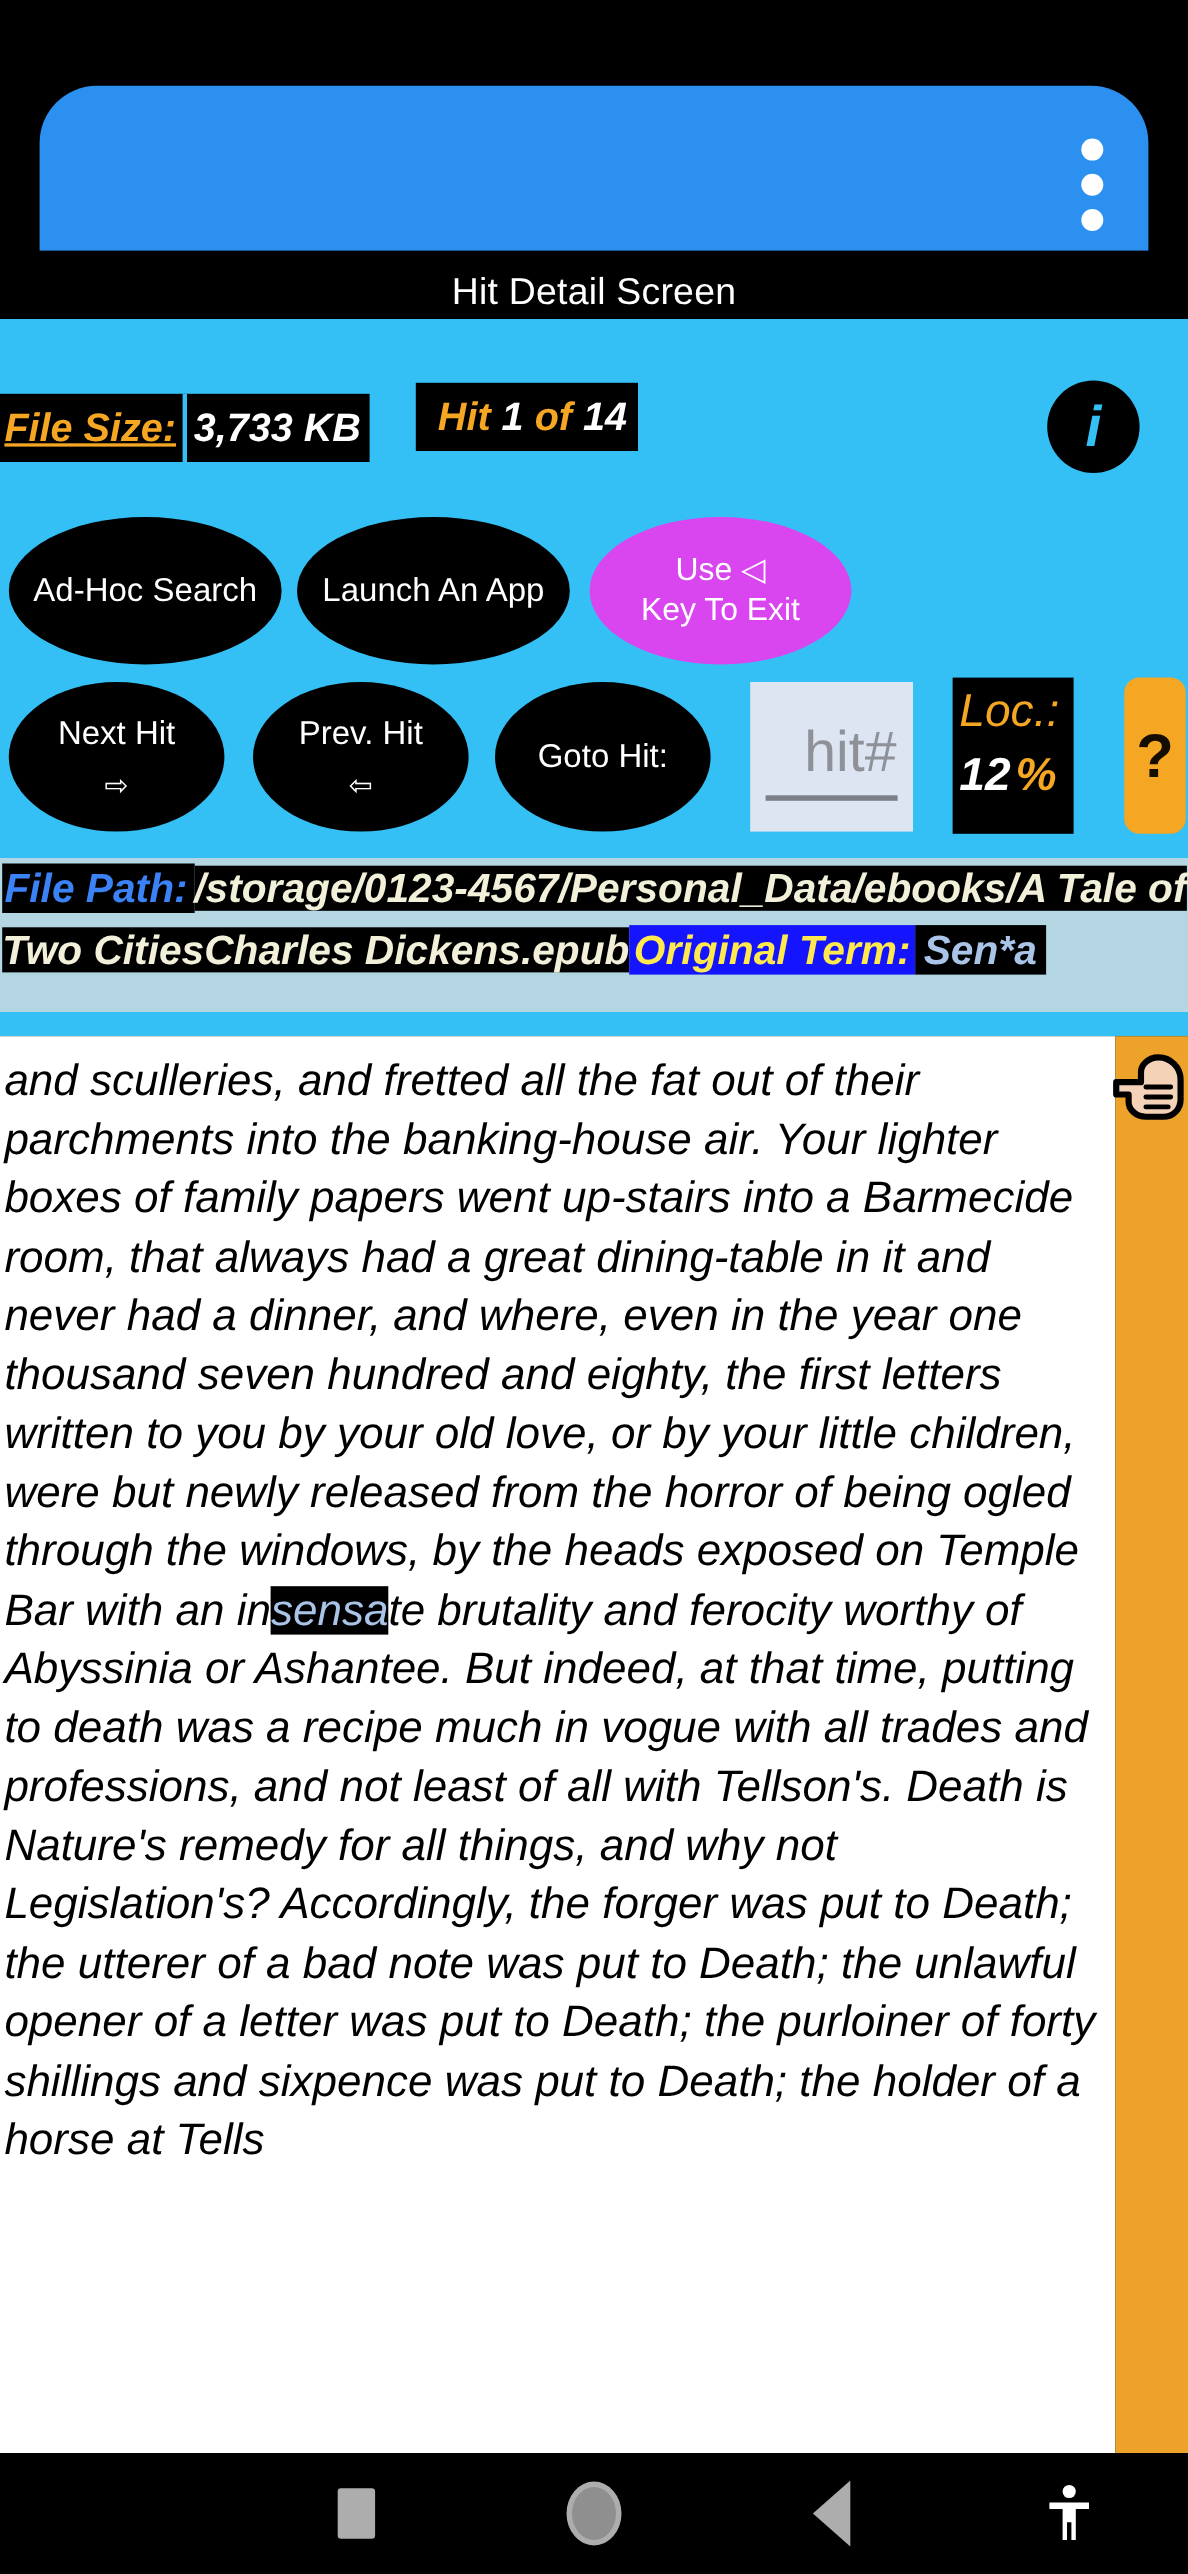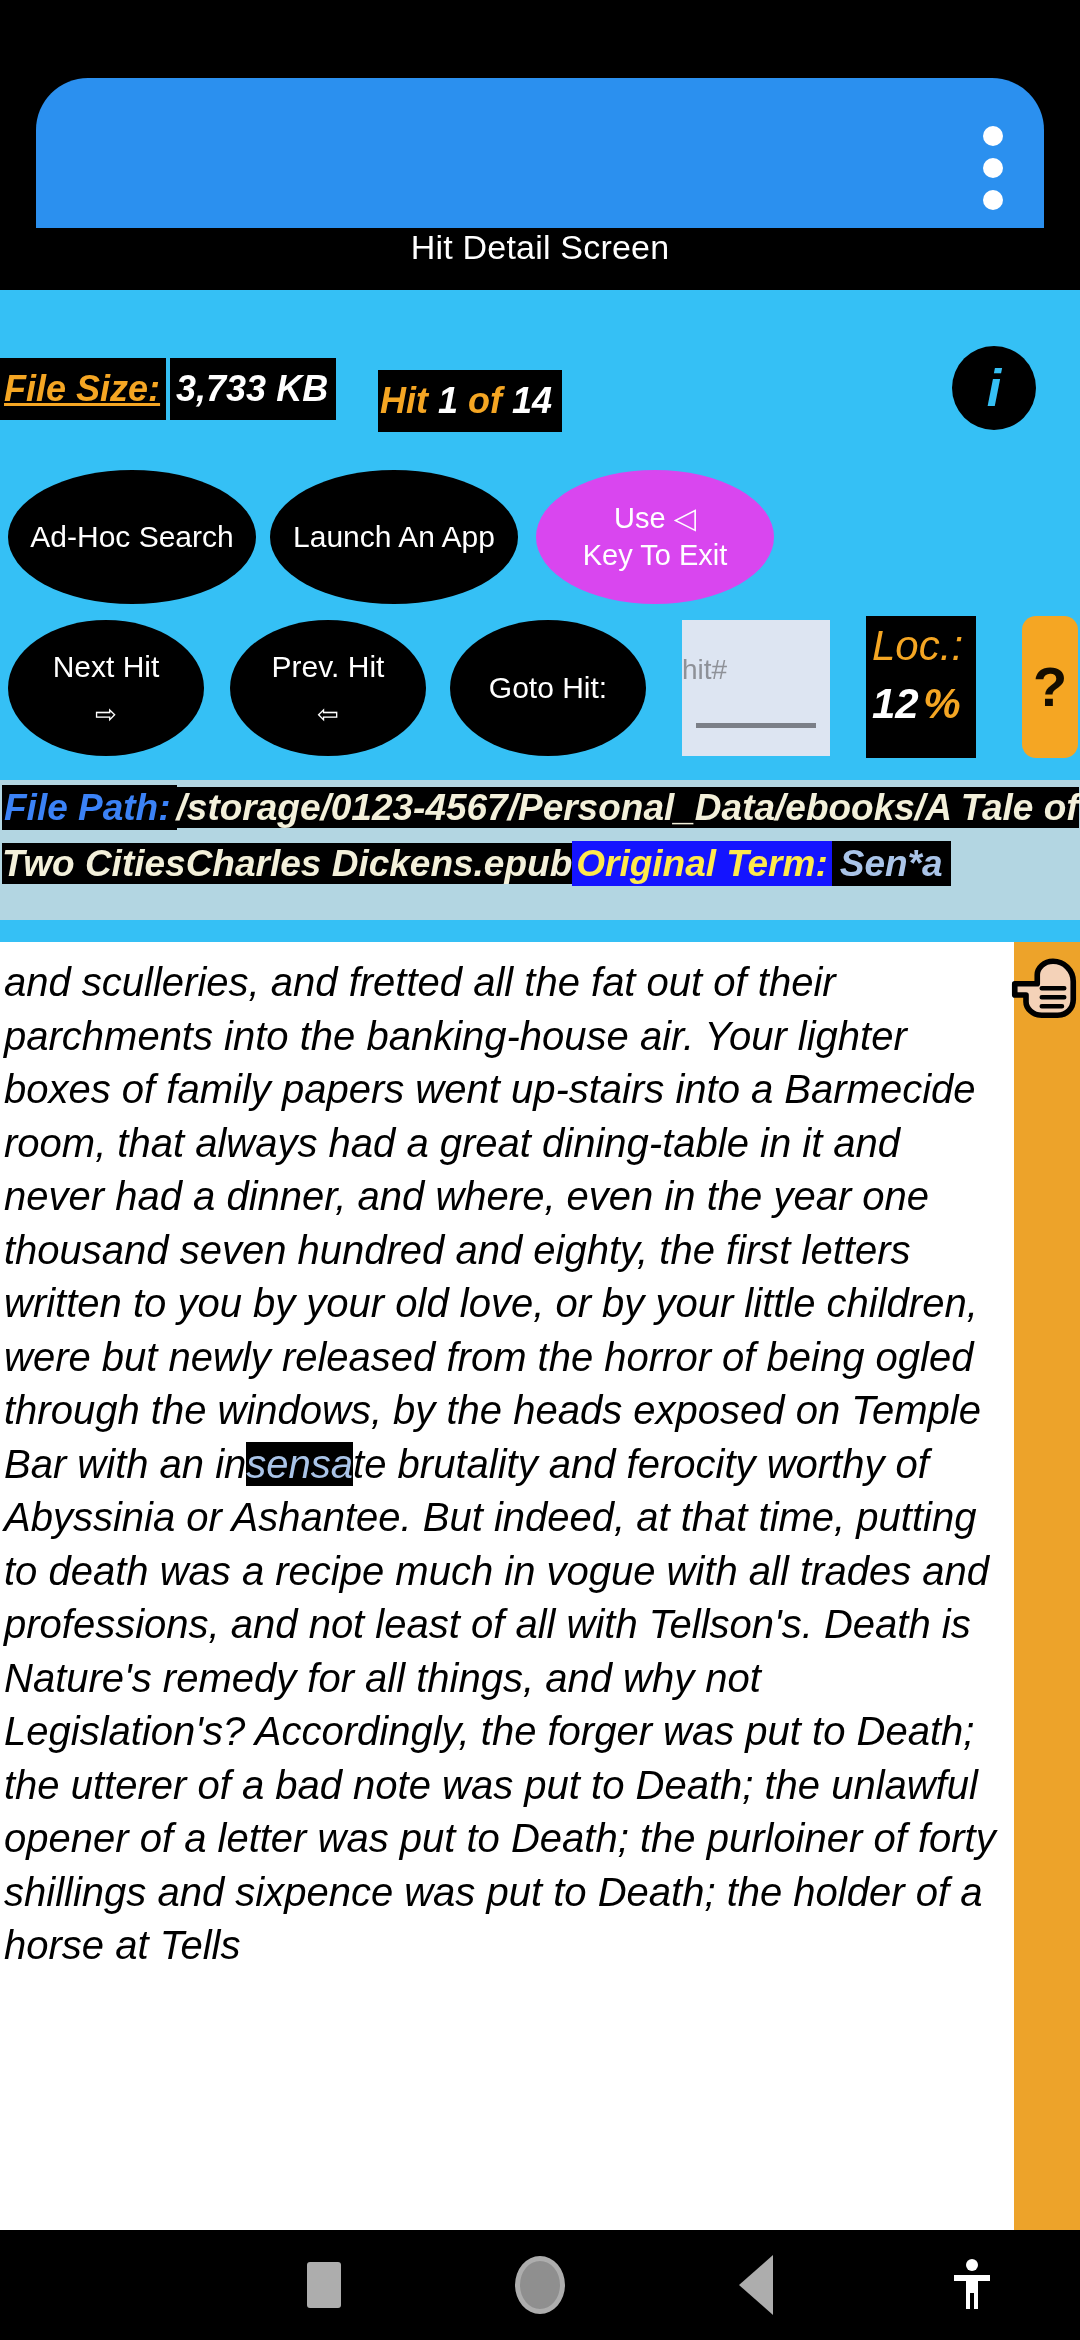--- a/index.html
+++ b/index.html
@@ -22,42 +22,42 @@
     width:26px; height:84px;
     display:flex; flex-direction:column; justify-content:space-between; align-items:center;
     cursor:pointer;
   }
   .overflow-menu i { display:block; width:20px; height:20px; border-radius:50%; background:#fff; }
 
   
   .titlestrip {
     position:absolute; left:0; top:228px; width:1080px; height:75px;
     background:#000;
-    display:flex; justify-content:center;
+    display:flex; align-items:center; justify-content:center;
   }
   .titlestrip span { color:#fff; font-size:34px; letter-spacing:.2px; }
 
   
   .panel {
     position:absolute; left:0; top:290px; width:1080px; height:490px;
     background:#35c0f5;
   }
 
   
   .chip {
     position:absolute; height:62px; background:#000;
     display:flex; align-items:center; white-space:nowrap;
   }
   .chip .lbl { color:#f5a623; font-style:italic; font-size:36px; font-weight:bold;text-decoration:underline; }
   .chip .val { color:#fff; font-style:italic; font-size:36px; font-weight:bold; }
   .chip .acc { color:#f5a623; font-style:italic; font-size:36px; font-weight:bold; }
 
   #chip-filesize { left:0; top:68px; padding:0 8px 0 4px; }
   #chip-filesize .div { display:inline-block; width:4px; height:62px; background:#35c0f5; margin:0 6px; }
-  #chip-hit { left:378px; top:80px; padding:0 10px 0 2px; }
+  #chip-hit { left:378px; top:58px; padding:0 10px 0 20px; }
   #chip-hit .sp { display:inline-block; width:10px; }
 
   .info-btn {
     position:absolute; right:44px; top:56px;
     width:84px; height:84px; border-radius:50%;
     background:#000; display:flex; align-items:center; justify-content:center;
     cursor:pointer;
   }
   .info-btn span { color:#35c0f5; font-style:italic; font-weight:bold; font-size:52px; line-height:1; }
 
@@ -79,21 +79,21 @@
   #btn-goto    { left:450px; top:330px; width:196px; height:136px; }
   .pill .arw   { font-size:26px; line-height:1; margin-top:16px; }
 
   .hitinput {
     position:absolute; left:682px; top:330px; width:148px; height:136px;
     background:#dde5f2;
     cursor:text;
   }
   .hitinput .ph {
     position:absolute; left:0; right:15px; top:34px;
-    text-align:left; color:#8e9198; font-size:28px;
+    text-align:right; color:#8e9198; font-size:52px;
   }
   .hitinput .ul {
     position:absolute; left:14px; right:14px; bottom:28px; height:5px; background:#7b7f88;
   }
 
   #chip-loc {
     position:absolute; left:866px; top:326px; width:110px; height:142px; background:#000;
   }
   #chip-loc .l1 {
     position:absolute; left:6px; top:6px; color:#f5a623; font-style:italic;

